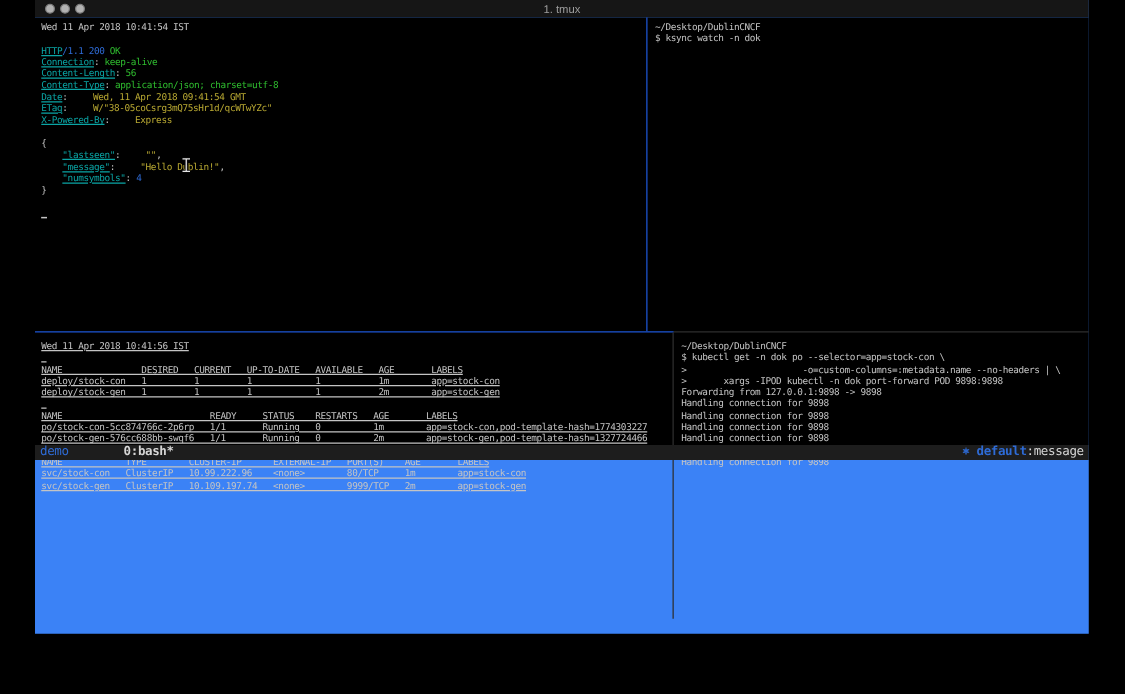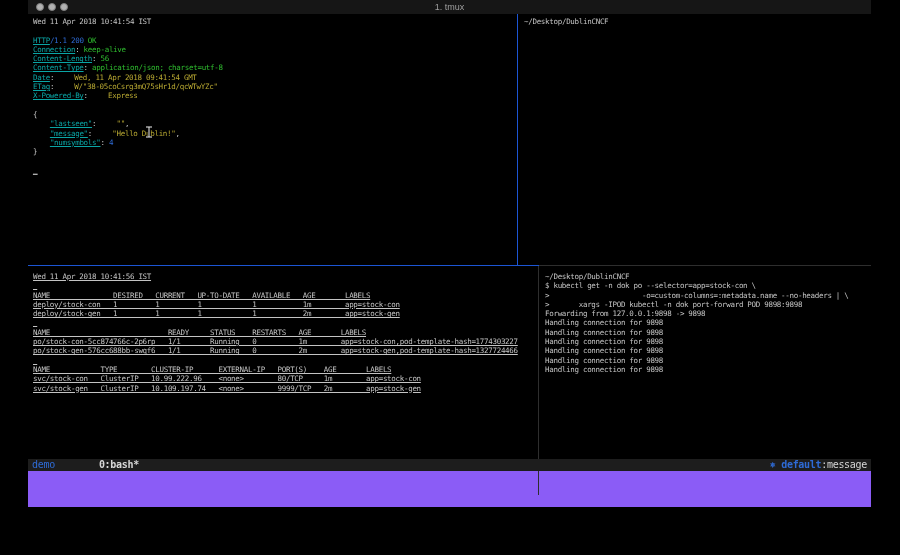--- a/index.html
+++ b/index.html
@@ -1,28 +1,28 @@
 <!DOCTYPE html>
 <html><head>
 <meta charset="utf-8">
 <style>
   html,body{margin:0;padding:0;background:#000;}
   .screen{position:relative;width:900px;height:555px;background:#000;overflow:hidden;
           font-family:"DejaVu Sans Mono",monospace;}
-  .window{position:absolute;left:28px;top:0;width:843px;height:507px;background:#8b5cf6;}
+  .window{position:absolute;left:28px;top:0;width:843px;height:507px;background:#3b82f6;}
 
   
   .titlebar{position:relative;height:14px;background:#161616;}
   .lights{position:absolute;left:8px;top:3px;display:flex;gap:4px;}
   .light{width:8px;height:8px;border-radius:50%;background:#b2b2b2;border:1px solid #7e7e7e;box-sizing:border-box;}
   .wtitle{position:absolute;left:0;right:0;top:1px;text-align:center;
           font-family:"Liberation Sans",sans-serif;font-size:9px;line-height:12px;color:#9f9f9f;}
 
   
-  .term{position:relative;height:445px;background:#000;
+  .term{position:relative;height:342px;background:#000;
         font-size:7.5px;line-height:9.3px;letter-spacing:-0.3px;color:#c4c4c4;}
   .pane{position:absolute;overflow:hidden;white-space:pre;}
   .pane-tl{left:0;top:0;width:489px;height:251px;padding:3px 0 0 5px;}
   .pane-tr{left:490px;top:0;width:353px;height:251px;padding:3px 0 0 6px;}
   .pane-bl{left:0;top:252px;width:510px;height:229px;padding:6px 0 0 5px;text-decoration:underline;}
   .pane-br{left:511px;top:252px;width:332px;height:229px;padding:6px 0 0 6px;}
   .tline{white-space:pre;}
 
   .fg-w{color:#c4c4c4;}
   .fg-c{color:#0aa5a5;text-decoration:underline;}
@@ -59,21 +59,21 @@
       <div class="lights">
         <span class="light"></span>
         <span class="light"></span>
         <span class="light"></span>
       </div>
       <div class="wtitle">1. tmux</div>
     </div>
 
     <div class="term">
       <div class="pane pane-tl"><div class="tline"><span class="fg-w">Wed 11 Apr 2018 10:41:54 IST</span></div><div class="tline">&nbsp;</div><div class="tline"><span class="fg-c">HTTP</span><span class="fg-b">/1.1 200</span><span class="fg-w"> </span><span class="fg-g">OK</span></div><div class="tline"><span class="fg-c">Connection</span><span class="fg-w">: </span><span class="fg-g">keep-alive</span></div><div class="tline"><span class="fg-c">Content-Length</span><span class="fg-w">: </span><span class="fg-g">56</span></div><div class="tline"><span class="fg-c">Content-Type</span><span class="fg-w">: </span><span class="fg-g">application/json; charset=utf-8</span></div><div class="tline"><span class="fg-c">Date</span><span class="fg-w">: </span><span class="fg-y">Wed, 11 Apr 2018 09:41:54 GMT</span></div><div class="tline"><span class="fg-c">ETag</span><span class="fg-w">: </span><span class="fg-y">W/"38-05coCsrg3mQ75sHr1d/qcWTwYZc"</span></div><div class="tline"><span class="fg-c">X-Powered-By</span><span class="fg-w">: </span><span class="fg-y">Express</span></div><div class="tline">&nbsp;</div><div class="tline"><span class="fg-w">{</span></div><div class="tline"><span class="fg-w">    </span><span class="fg-c">"lastseen"</span><span class="fg-w">: </span><span class="fg-y">""</span><span class="fg-w">,</span></div><div class="tline"><span class="fg-w">    </span><span class="fg-c">"message"</span><span class="fg-w">: </span><span class="fg-y">"Hello Dublin!"</span><span class="fg-w">,</span></div><div class="tline"><span class="fg-w">    </span><span class="fg-c">"numsymbols"</span><span class="fg-w">: </span><span class="fg-b">4</span></div><div class="tline"><span class="fg-w">}</span></div><div class="tline">&nbsp;</div><div class="tline"><span class="fg-w">▁</span></div></div>
-      <div class="pane pane-tr"><div class="tline"><span class="fg-w">~/Desktop/DublinCNCF</span></div></div>
+      <div class="pane pane-tr"><div class="tline"><span class="fg-w">~/Desktop/DublinCNCF</span></div><div class="tline"><span class="fg-w">$ ksync watch -n dok</span></div></div>
       <div class="pane pane-bl"><div class="tline"><span class="fg-w">Wed 11 Apr 2018 10:41:56 IST</span></div><div class="tline">&nbsp;</div><div class="tline"><span class="fg-w">NAME               DESIRED   CURRENT   UP-TO-DATE   AVAILABLE   AGE       LABELS</span></div><div class="tline"><span class="fg-w">deploy/stock-con   1         1         1            1           1m        app=stock-con</span></div><div class="tline"><span class="fg-w">deploy/stock-gen   1         1         1            1           2m        app=stock-gen</span></div><div class="tline">&nbsp;</div><div class="tline"><span class="fg-w">NAME                            READY     STATUS    RESTARTS   AGE       LABELS</span></div><div class="tline"><span class="fg-w">po/stock-con-5cc874766c-2p6rp   1/1       Running   0          1m        app=stock-con,pod-template-hash=1774303227</span></div><div class="tline"><span class="fg-w">po/stock-gen-576cc688bb-swqf6   1/1       Running   0          2m        app=stock-gen,pod-template-hash=1327724466</span></div><div class="tline">&nbsp;</div><div class="tline"><span class="fg-w">NAME            TYPE        CLUSTER-IP      EXTERNAL-IP   PORT(S)    AGE       LABELS</span></div><div class="tline"><span class="fg-w">svc/stock-con   ClusterIP   10.99.222.96    &lt;none&gt;        80/TCP     1m        app=stock-con</span></div><div class="tline"><span class="fg-w">svc/stock-gen   ClusterIP   10.109.197.74   &lt;none&gt;        9999/TCP   2m        app=stock-gen</span></div></div>
       <div class="pane pane-br"><div class="tline"><span class="fg-w">~/Desktop/DublinCNCF</span></div><div class="tline"><span class="fg-w">$ kubectl get -n dok po --selector=app=stock-con \</span></div><div class="tline"><span class="fg-w">&gt;                      -o=custom-columns=:metadata.name --no-headers | \</span></div><div class="tline"><span class="fg-w">&gt;       xargs -IPOD kubectl -n dok port-forward POD 9898:9898</span></div><div class="tline"><span class="fg-w">Forwarding from 127.0.0.1:9898 -&gt; 9898</span></div><div class="tline"><span class="fg-w">Handling connection for 9898</span></div><div class="tline"><span class="fg-w">Handling connection for 9898</span></div><div class="tline"><span class="fg-w">Handling connection for 9898</span></div><div class="tline"><span class="fg-w">Handling connection for 9898</span></div><div class="tline"><span class="fg-w">Handling connection for 9898</span></div><div class="tline"><span class="fg-w">Handling connection for 9898</span></div></div>
 
       <div class="div-v-top"></div>
       <div class="div-h-blue"></div>
       <div class="div-h-gray"></div>
       <div class="div-v-bot"></div>
 
       <svg class="ibeam" viewBox="0 0 8 12">
         <path d="M1 1 H7 M4 1 V11 M1 11 H7" stroke="#101010" stroke-width="2.4" fill="none"></path>

